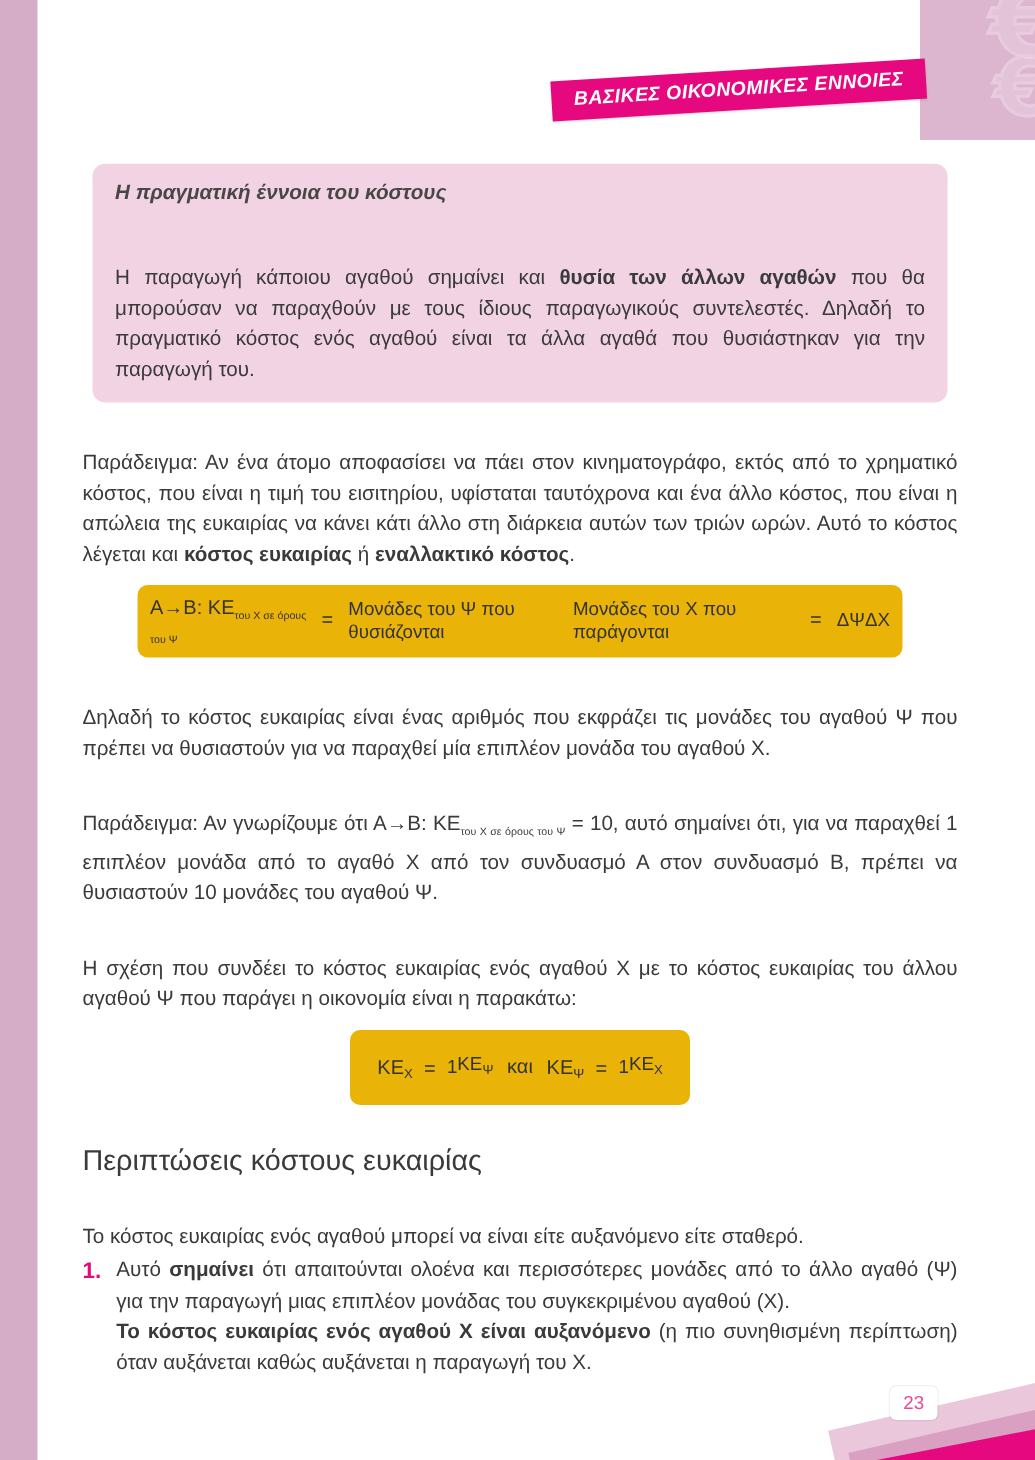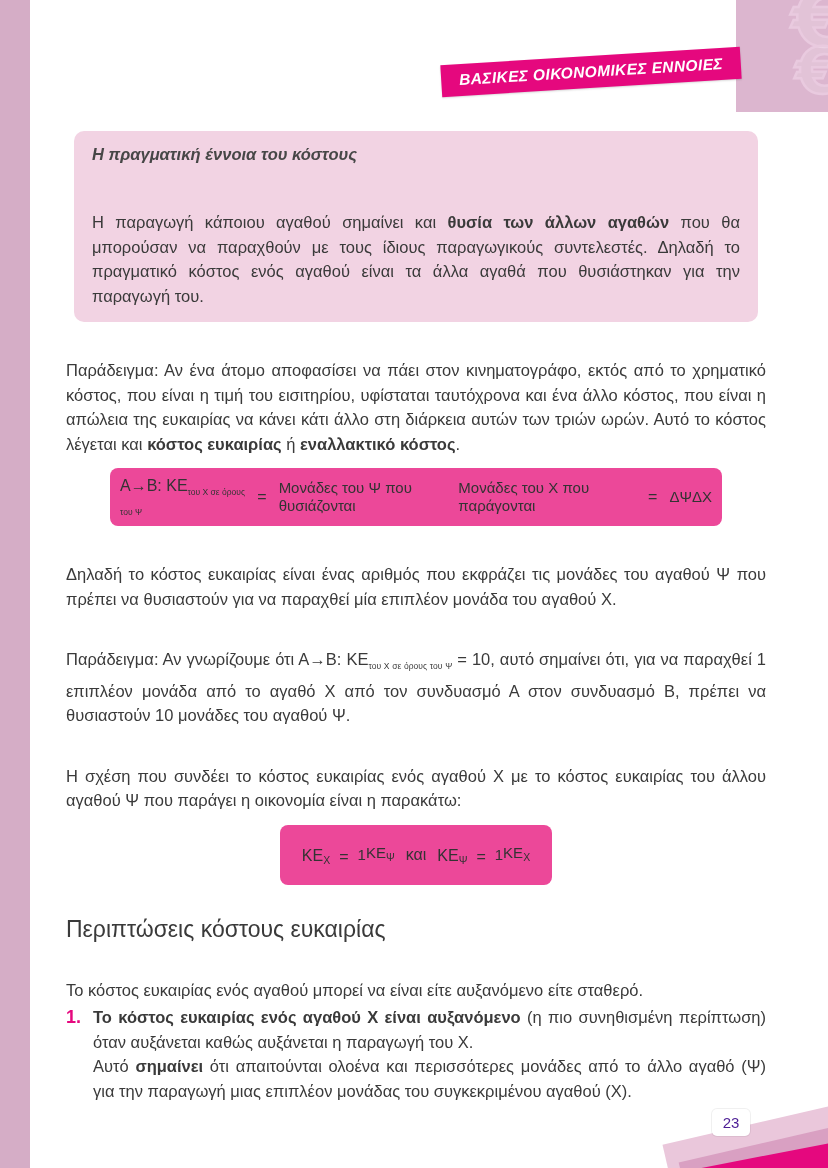--- a/index.html
+++ b/index.html
@@ -30,21 +30,21 @@
   b { font-weight:bold; }
 
   .intro-box {
     background:#f2d3e3; border-radius:10px; padding:11px 18px 14px 18px;
     margin:3px 8px 15px 8px;
   }
   .intro-title { font-style:italic; font-weight:bold; font-size:16.5px; line-height:24px; color:#474747; margin-bottom:2px; }
   .intro-text { font-size:16.5px; line-height:24.5px; text-align:justify; color:#3a3a3a;margin-top:44px; }
 
   .formula-box {
-    background:#ec4899; border-radius:8px; display:flex; align-items:center; justify-content:center;
+    background:#eab308; border-radius:8px; display:flex; align-items:center; justify-content:center;
     font-size:16px; color:#333333; gap:10px;
   }
   .fb1 { width:612px; margin:12px auto 16px auto; padding:7px 10px; min-height:58px; }
   .fb2 { width:272px; margin:12px auto 16px auto; padding:7px 10px; min-height:60px; gap:9px; }
   .frac { display:inline-flex; flex-direction:row; align-items:center; font-size:15px; line-height:18px; }
   .frac .bar { align-self:stretch; height:0; border-top:1.6px solid #3a3a3a; margin:2px 0; }
   .sub-small { font-size:8.5px; vertical-align:-4px; letter-spacing:0; }
   .sub2 { font-size:10.5px; vertical-align:-3px; }
   .eq { font-size:16px; padding:0 2px; }
   .f-group { display:inline-flex; align-items:flex-end; gap:7px; }
@@ -58,21 +58,21 @@
   .list-body { flex:1; }
   .list-body p { font-size:16.5px; line-height:24.5px; text-align:justify; }
 
   .footer-decor { position:absolute; right:0; bottom:0; width:170px; height:96px; overflow:hidden; }
   .fd-band1 { position:absolute; right:-16px; bottom:10px; width:180px; height:34px; background:#eac7db; transform:rotate(-13deg); }
   .fd-band2 { position:absolute; right:-12px; bottom:-6px; width:160px; height:30px; background:#d9a0c2; transform:rotate(-13deg); }
   .fd-magenta { position:absolute; right:-14px; bottom:-22px; width:175px; height:32px; background:#e5087e; transform:rotate(-11deg); }
   .page-number-box {
     position:absolute; right:78px; bottom:32px; width:38px; height:27px; background:#ffffff;
     border-radius:5px; display:flex; align-items:center; justify-content:center;
-    font-size:15px; color:#4c1d95; box-shadow:0 0 0 1px rgba(0,0,0,0.06);
+    font-size:15px; color:#ec4899; box-shadow:0 0 0 1px rgba(0,0,0,0.06);
   }
 </style>
 </head>
 <body>
 
 <div class="page">
 
   <div class="left-strip"></div>
 
   <div class="corner-decor">
@@ -137,22 +137,22 @@
         </span>
       </span>
     </div>
 
     <p class="section-heading">Περιπτώσεις κόστους ευκαιρίας</p>
     <p class="section-intro body-para">Το κόστος ευκαιρίας ενός αγαθού μπορεί να είναι είτε αυξανόμενο είτε σταθερό.</p>
 
     <div class="list-item">
       <span class="list-marker">1.</span>
       <div class="list-body">
+        <p><span>Αυτό </span><b>σημαίνει</b><span> ότι απαιτούνται ολοένα και περισσότερες μονάδες από το άλλο αγαθό (Ψ) για την παραγωγή μιας επιπλέον μονάδας του συγκεκριμένου αγαθού (Χ).</span></p>
         <p><b>Το κόστος ευκαιρίας ενός αγαθού Χ είναι αυξανόμενο</b><span> (η πιο συνηθισμένη περίπτωση) όταν αυξάνεται καθώς αυξάνεται η παραγωγή του Χ.</span></p>
-        <p><span>Αυτό </span><b>σημαίνει</b><span> ότι απαιτούνται ολοένα και περισσότερες μονάδες από το άλλο αγαθό (Ψ) για την παραγωγή μιας επιπλέον μονάδας του συγκεκριμένου αγαθού (Χ).</span></p>
       </div>
     </div>
 
   </div>
 
   <div class="footer-decor">
     <div class="fd-band1"></div>
     <div class="fd-band2"></div>
     <div class="fd-magenta"></div>
     <div class="page-number-box">

